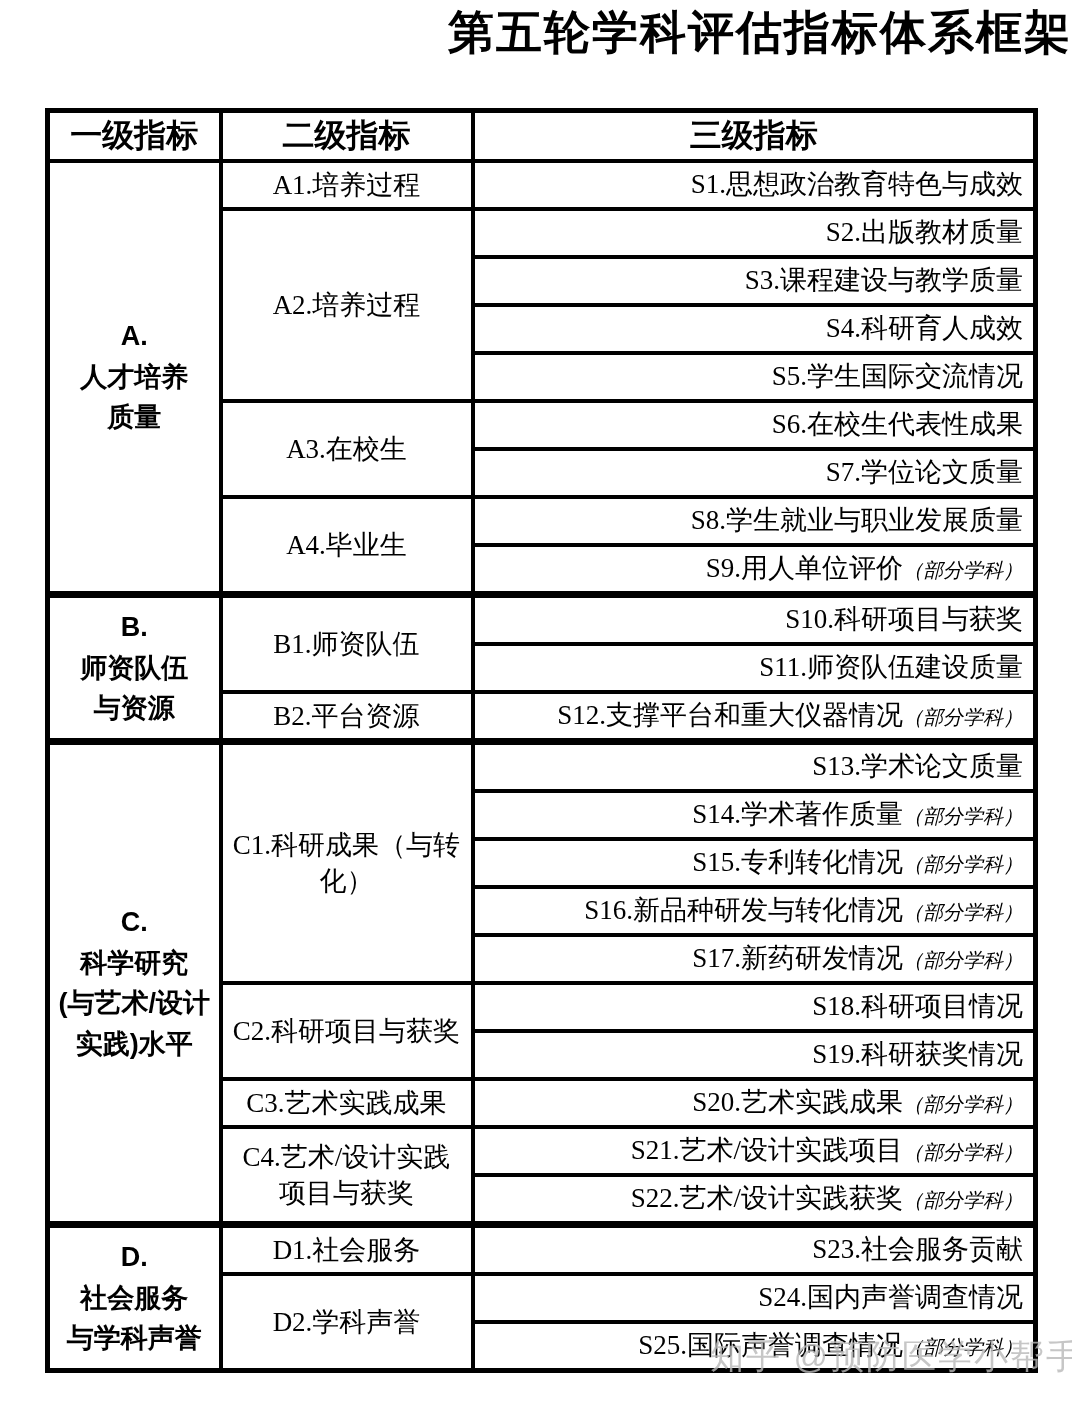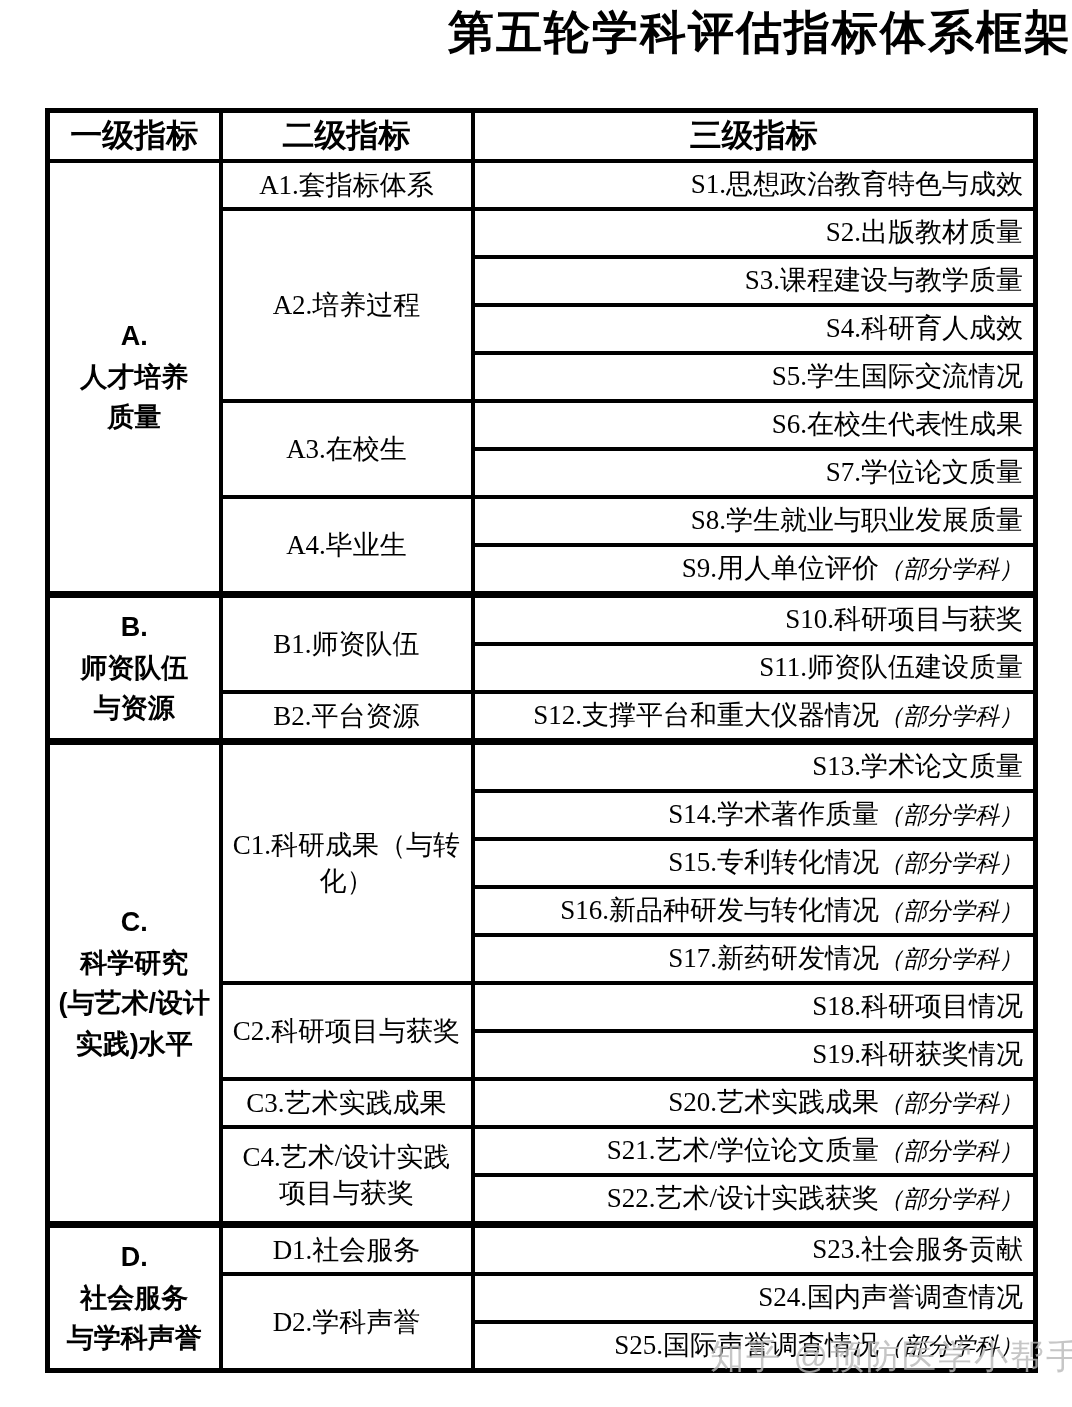--- a/index.html
+++ b/index.html
@@ -14,21 +14,21 @@
   th,td{border:4px solid #000;}
   table{border:5px solid #000;}
   th{font-family:"Liberation Sans", sans-serif;font-weight:bold;font-size:32px;height:40px;
      text-align:center;vertical-align:middle;}
   td{font-size:27px;vertical-align:middle;}
   tr.gs td{border-top-width:7px;}
   td.c1{text-align:center;font-family:"Liberation Sans", sans-serif;font-weight:bold;
         white-space:pre-line;line-height:1.5;padding:0 6px;}
   td.c2{text-align:center;line-height:1.35;padding:0 8px;}
   td.c3{text-align:right;padding:0 10px 0 30px;height:44px;line-height:1.25;}
-  .s-note{font-style:italic;font-size:24px;}
+  .s-note{font-style:italic;font-size:20px;}
   .footnote{position:absolute;top:1370px;left:34px;width:1010px;font-size:25px;
             font-style:italic;letter-spacing:1px;white-space:nowrap;}
   .watermark{position:absolute;top:1334px;left:710px;font-size:34px;color:#b9b9b9;
              opacity:0.8;font-family:"Liberation Sans", sans-serif;letter-spacing:2px;
              z-index:5;white-space:nowrap;}
 </style>
 </head>
 <body>
 
 <div id="page">
@@ -47,21 +47,21 @@
         <th>二级指标</th>
         <th>三级指标</th>
       </tr>
     </thead>
     <tbody>
 
       <tr>
         <td class="c1" rowspan="9">A.
 人才培养
 质量</td>
-        <td class="c2">A1.套指标体系</td>
+        <td class="c2">A1.培养过程</td>
         <td class="c3"><span>S1.思想政治教育特色与成效</span><span class="s-note"></span></td>
       </tr>
       <tr>
         <td class="c2" rowspan="4">A2.培养过程</td>
         <td class="c3"><span>S2.出版教材质量</span><span class="s-note"></span></td>
       </tr>
       <tr>
         <td class="c3"><span>S3.课程建设与教学质量</span><span class="s-note"></span></td>
       </tr>
       <tr>
@@ -126,21 +126,21 @@
       </tr>
       <tr>
         <td class="c3"><span>S19.科研获奖情况</span><span class="s-note"></span></td>
       </tr>
       <tr>
         <td class="c2">C3.艺术实践成果</td>
         <td class="c3"><span>S20.艺术实践成果</span><span class="s-note">（部分学科）</span></td>
       </tr>
       <tr>
         <td class="c2" rowspan="2">C4.艺术/设计实践项目与获奖</td>
-        <td class="c3"><span>S21.艺术/学位论文质量</span><span class="s-note">（部分学科）</span></td>
+        <td class="c3"><span>S21.艺术/设计实践项目</span><span class="s-note">（部分学科）</span></td>
       </tr>
       <tr>
         <td class="c3"><span>S22.艺术/设计实践获奖</span><span class="s-note">（部分学科）</span></td>
       </tr>
 
       <tr class="gs">
         <td class="c1" rowspan="3">D.
 社会服务
 与学科声誉</td>
         <td class="c2">D1.社会服务</td>

